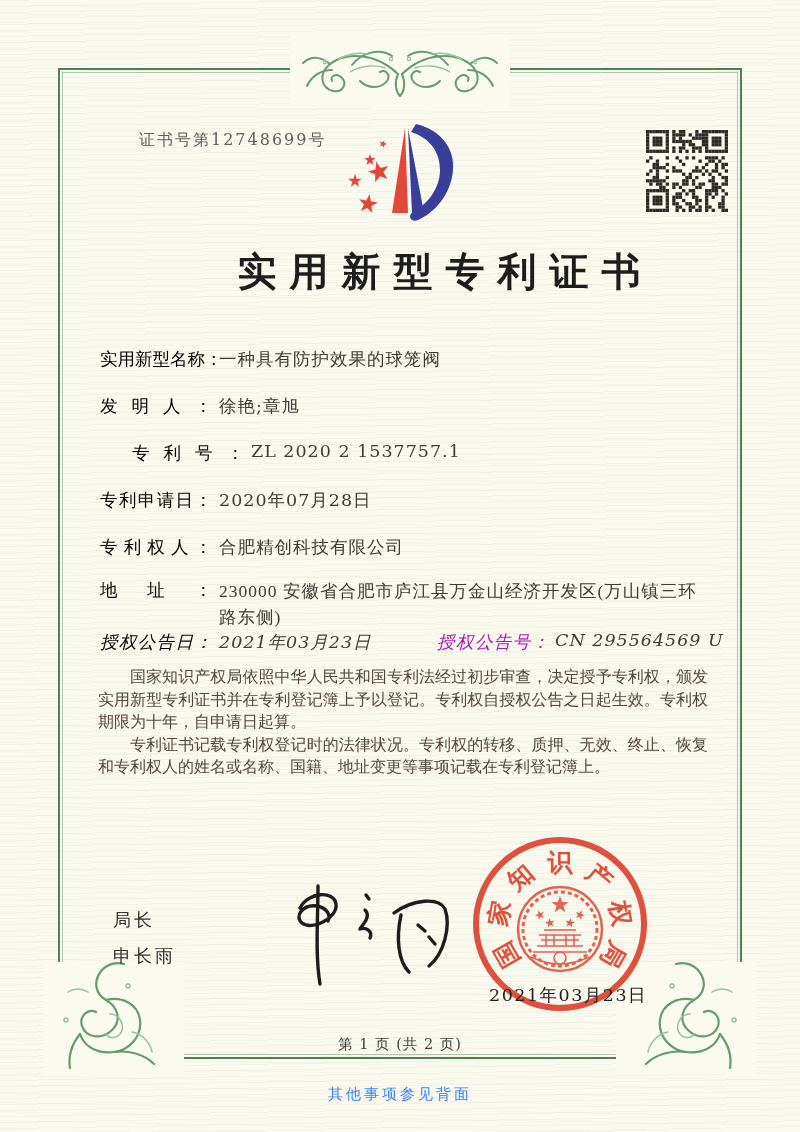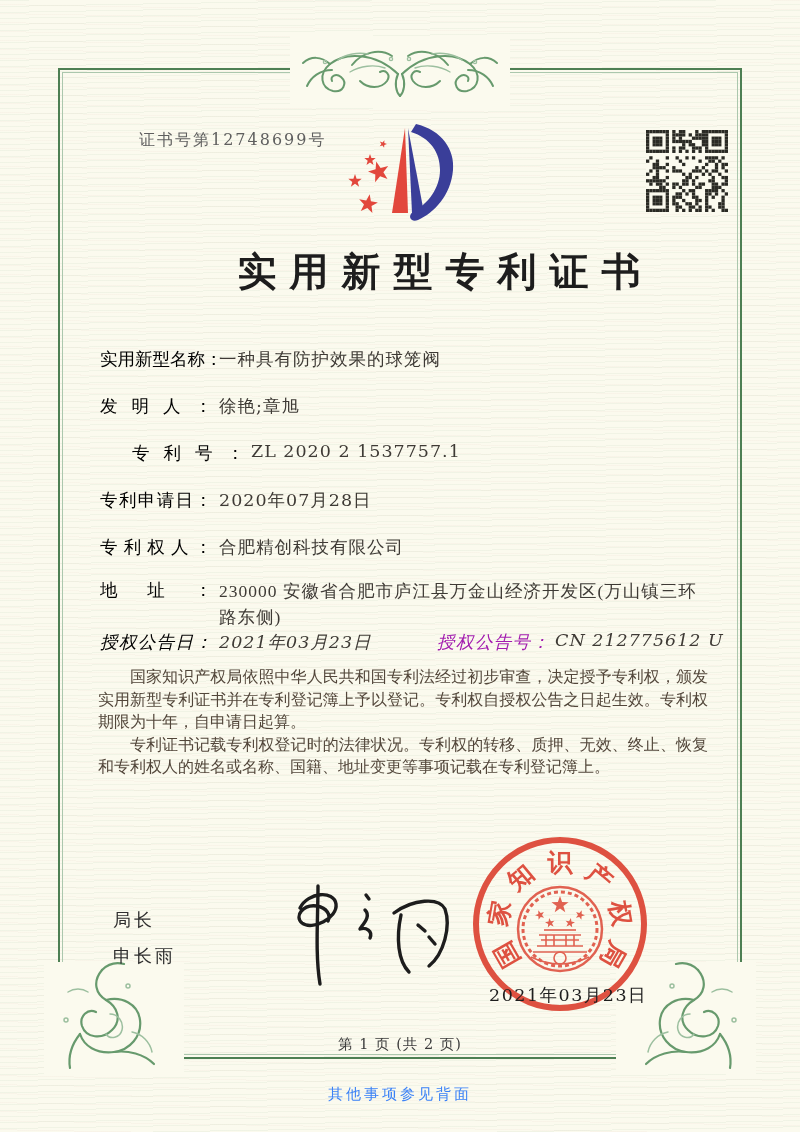--- a/index.html
+++ b/index.html
@@ -468,21 +468,21 @@
       <span class="flabel">专利申请日：</span><span class="fvalue">2020年07月28日</span>
     </div>
     <div class="frow" style="top:535px;">
       <span class="flabel">专利权人：</span><span class="fvalue">合肥精创科技有限公司</span>
     </div>
     <div class="frow address" style="top:578px;font-family:Liberation Serif, serif;">
       <span class="flabel">地址：</span><span class="fvalue">230000 安徽省合肥市庐江县万金山经济开发区(万山镇三环路东侧)</span>
     </div>
     <div class="frow" style="top:630px;font-style:italic;">
       <span class="flabel">授权公告日：</span><span class="fvalue">2021年03月23日</span>
-      <span class="flabel2">授权公告号：</span><span class="fvalue2">CN 212775612 U</span>
+      <span class="flabel2">授权公告号：</span><span class="fvalue2">CN 295564569 U</span>
     </div>
   </div>
 
   <div class="body-text">
     <p>国家知识产权局依照中华人民共和国专利法经过初步审查，决定授予专利权，颁发实用新型专利证书并在专利登记簿上予以登记。专利权自授权公告之日起生效。专利权期限为十年，自申请日起算。</p>
     <p>专利证书记载专利权登记时的法律状况。专利权的转移、质押、无效、终止、恢复和专利权人的姓名或名称、国籍、地址变更等事项记载在专利登记簿上。</p>
   </div>
 
   <div class="signer" style="top:908px;">局长</div>
   <div class="signer" style="top:944px;">申长雨</div>

